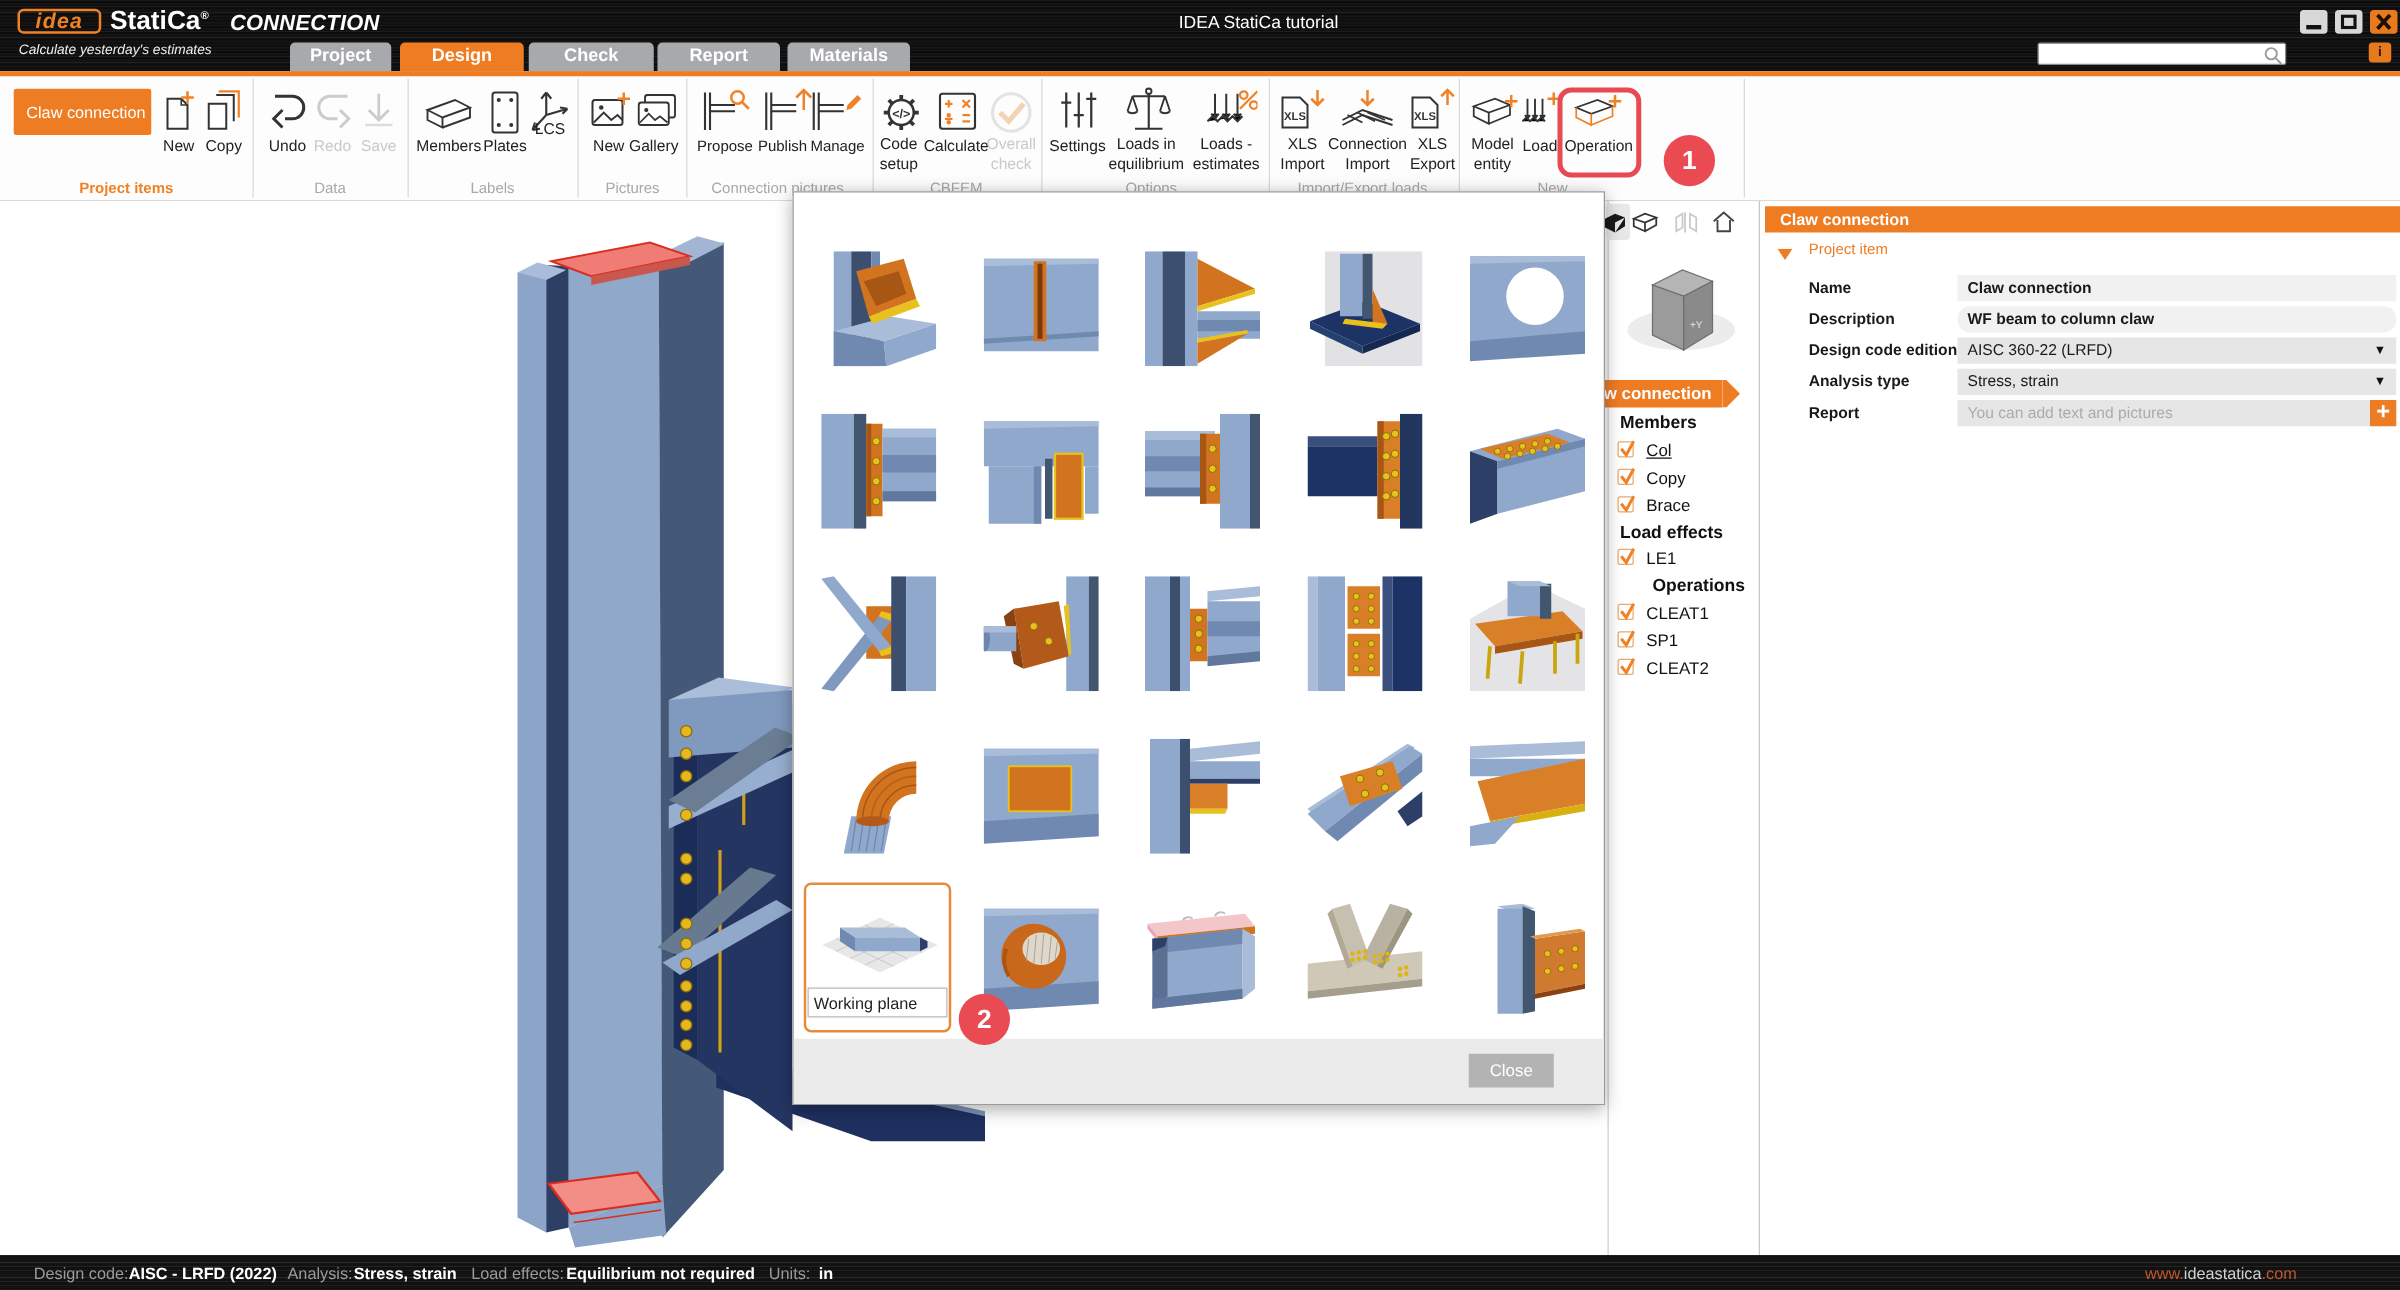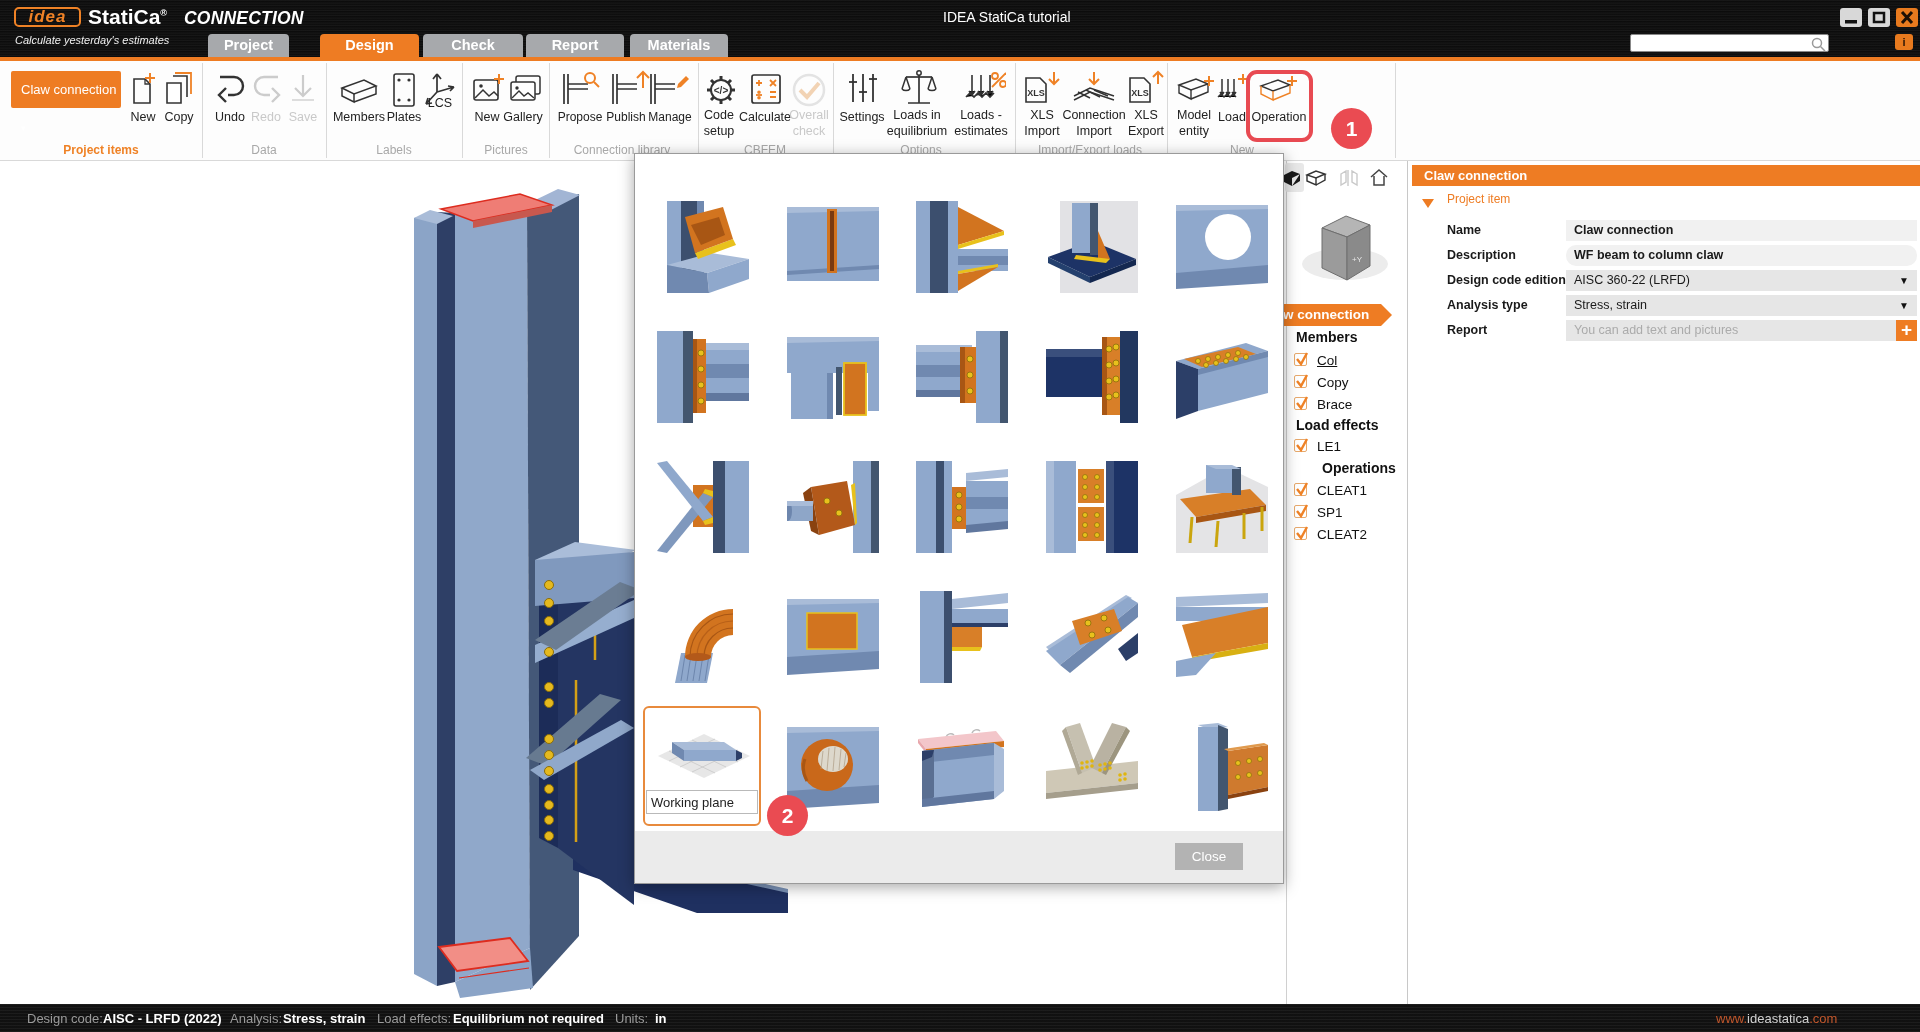--- a/index.html
+++ b/index.html
@@ -71,41 +71,41 @@
 <div class="winbtn" id="btnclose" style="left:1896px; background:#e87a1e;"><svg width="22" height="19">
       <path d="M6 4 L16 15 M16 4 L6 15" stroke="#1d1005" stroke-width="3"></path>
     </svg></div>
 <div id="searchbox">
     <svg style="position:absolute; right:2px; top:1px;" width="16" height="16" viewBox="0 0 16 16">
       <circle cx="7" cy="7" r="4.5" fill="none" stroke="#9a9a9a" stroke-width="1.5"></circle>
       <path d="M10.5 10.5 L15 15" stroke="#9a9a9a" stroke-width="1.5"></path>
     </svg>
   </div>
 <div id="infobtn">i</div>
-<div class="tab" style="left:208px; width:81px;">Project</div>
+<div class="tab" style="left:232px; width:81px;">Project</div>
 <div class="tab" style="left:320px; width:99px; background:#ee7c23;">Design</div>
 <div class="tab" style="left:423px; width:100px;">Check</div>
 <div class="tab" style="left:526px; width:98px;">Report</div>
 <div class="tab" style="left:630px; width:98px;">Materials</div>
 <div id="ribbon"></div>
 <div id="clawbtn">Claw connection <span style="font-size:9px;">▾</span></div>
 <div class="vsep" style="left:202px;"></div>
 <div class="vsep" style="left:326px;"></div>
 <div class="vsep" style="left:462px;"></div>
 <div class="vsep" style="left:549px;"></div>
 <div class="vsep" style="left:698px;"></div>
 <div class="vsep" style="left:833px;"></div>
 <div class="vsep" style="left:1015px;"></div>
 <div class="vsep" style="left:1167px;"></div>
 <div class="vsep" style="left:1395px;"></div>
 <div class="glabel or" style="left:101px;">Project items</div>
 <div class="glabel" style="left:264px;">Data</div>
 <div class="glabel" style="left:394px;">Labels</div>
 <div class="glabel" style="left:506px;">Pictures</div>
-<div class="glabel" style="left:622px;">Connection library</div>
+<div class="glabel" style="left:622px;">Connection pictures</div>
 <div class="glabel" style="left:765px;">CBFEM</div>
 <div class="glabel" style="left:921px;">Options</div>
 <div class="glabel" style="left:1090px;">Import/Export loads</div>
 <div class="glabel" style="left:1242px;">New</div>
 
 <svg class="ricon" style="left:128px; top:71px;" width="32" height="36" viewBox="0 0 32 36">
 <path d="M6 8 L17 8 L22 13 L22 32 L6 32 Z" fill="none" stroke="#333" stroke-width="1.6"></path>
     <path d="M17 8 L17 13 L22 13" fill="none" stroke="#333" stroke-width="1.3"></path>
 <path d="M22 2 L22 12 M17 7 L27 7" stroke="#ef8226" stroke-width="2"></path>
   </svg>

